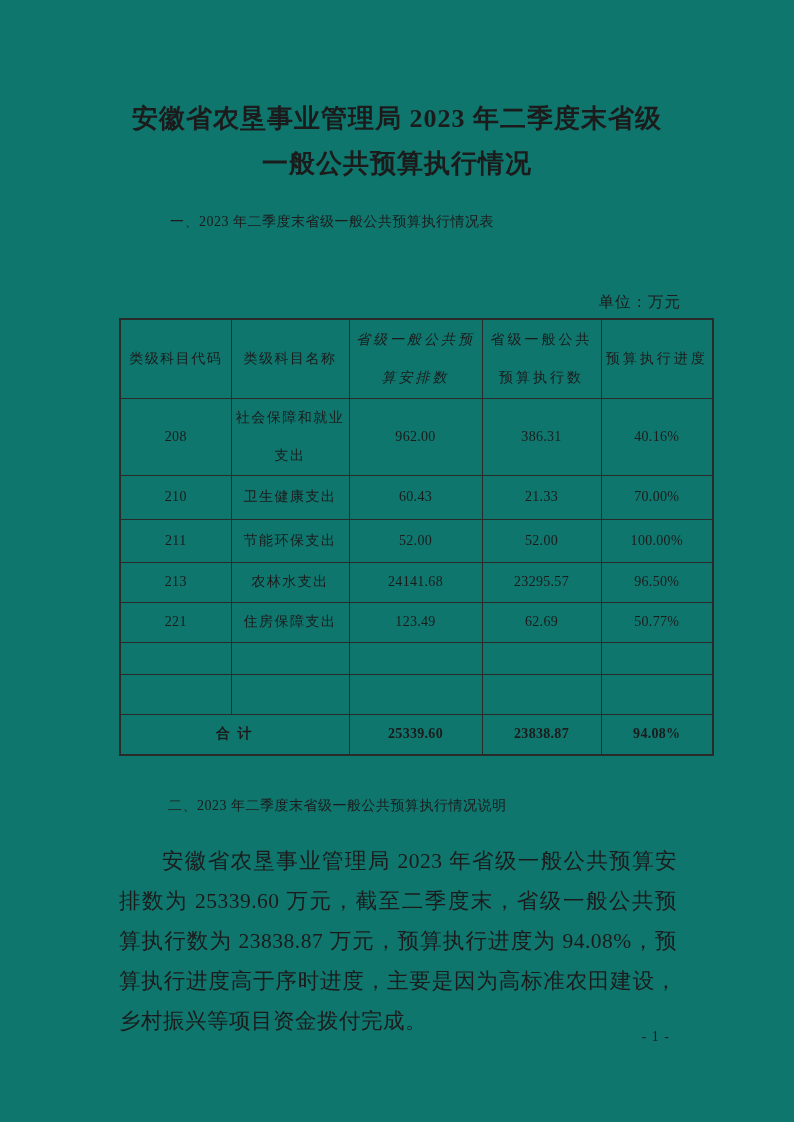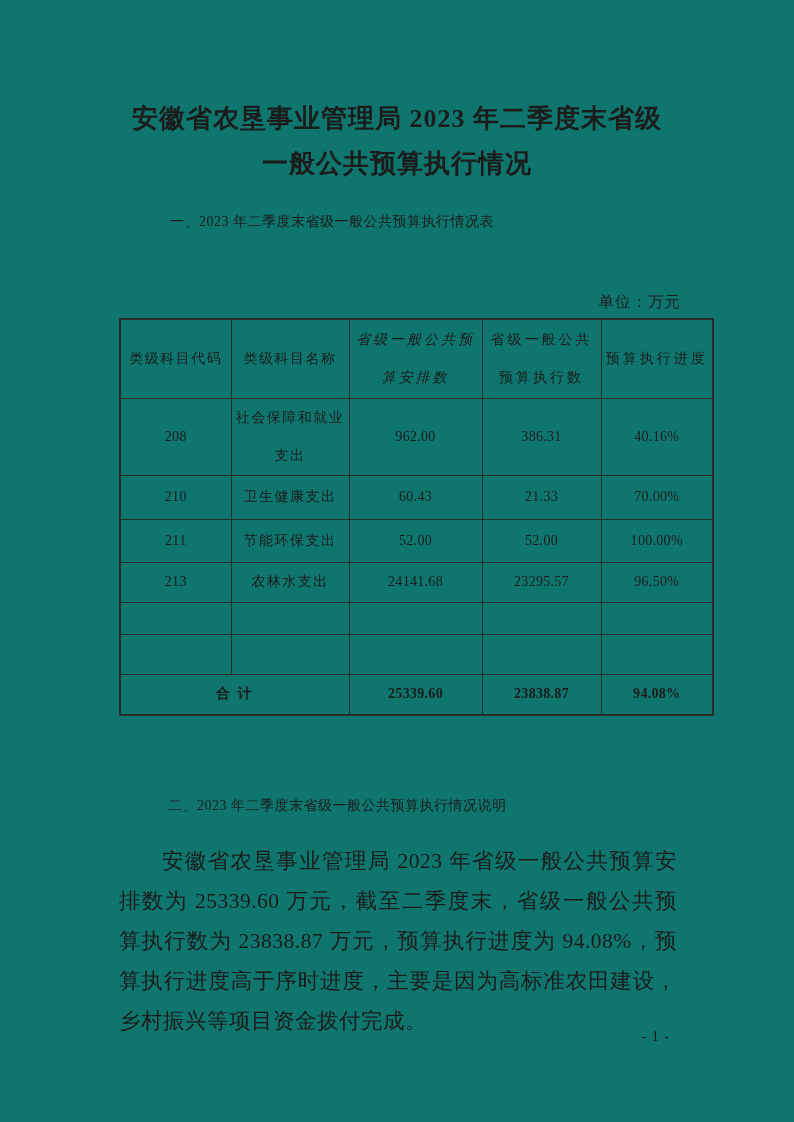--- a/index.html
+++ b/index.html
@@ -159,20 +159,27 @@
       </tr>
 
       <tr class="r-std">
         <td class="cell-num">213</td>
         <td class="cell-name">农林水支出</td>
         <td class="cell-num">24141.68</td>
         <td class="cell-num">23295.57</td>
         <td class="cell-num">96.50%</td>
       </tr>
 
+      <tr class="r-std">
+        <td class="cell-num">221</td>
+        <td class="cell-name">住房保障支出</td>
+        <td class="cell-num">123.49</td>
+        <td class="cell-num">62.69</td>
+        <td class="cell-num">50.77%</td>
+      </tr>
 
       <tr class="r-empty-sm">
         <td></td>
         <td></td>
         <td></td>
         <td></td>
         <td></td>
       </tr>
 
       <tr class="r-empty-lg">

